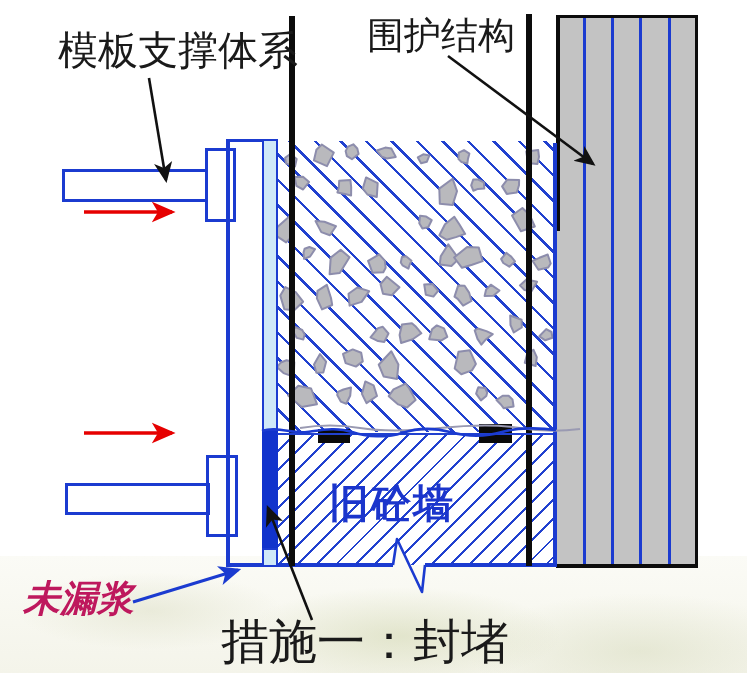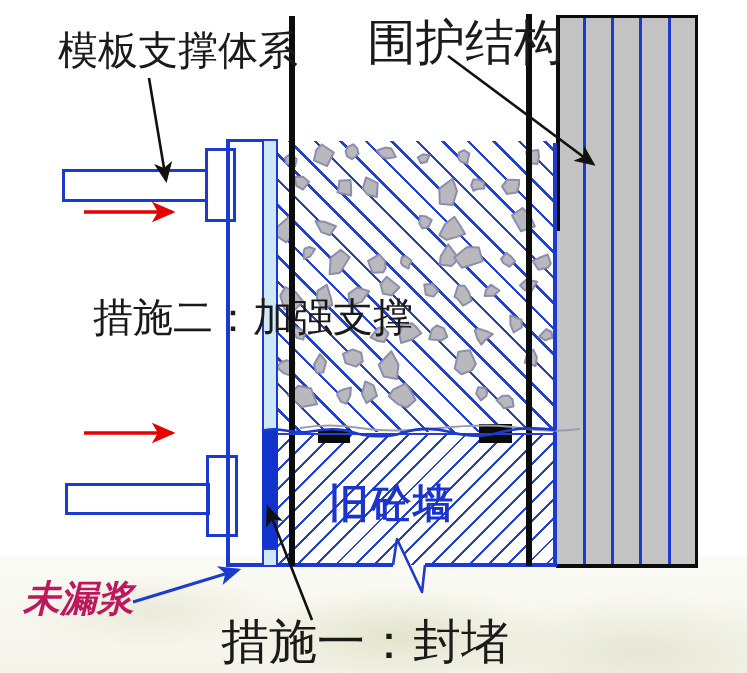--- a/index.html
+++ b/index.html
@@ -55,21 +55,21 @@
   #clamp-lower{left:206px;top:455px;width:32px;height:82px;}
   
   .seal{background:#0a0a0a;z-index:7;}
   #seal-1{left:318px;top:429px;width:32px;height:14px;}
   #seal-2{left:479px;top:424px;width:33px;height:19px;}
   
   #overlay-svg{left:0;top:0;width:747px;height:673px;z-index:8;pointer-events:none;}
   
   .lbl{position:absolute;white-space:nowrap;color:#1a1a1a;z-index:9;line-height:1.05;}
   #lbl-formwork{left:58px;top:30px;font-size:40px;}
-  #lbl-enclosure{left:367px;top:17px;font-size:49px;}
+  #lbl-enclosure{left:367px;top:17px;font-size:37px;}
   #lbl-pour{left:341px;top:81px;font-size:26px;letter-spacing:1px;}
   #lbl-measure2{left:93px;top:297px;font-size:40px;}
   #lbl-oldwall{left:329px;top:483px;font-size:40px;color:#1b35cc;font-weight:bold;letter-spacing:2px;text-align:center;}
   #lbl-noleak{left:23px;top:580px;font-size:37px;color:#be185d;font-weight:bold;font-style:italic;}
   #lbl-measure1{left:221px;top:617px;font-size:48px;}
 </style>
 </head>
 <body>
 
 <div id="canvas">
@@ -187,17 +187,16 @@
 
     <path d="M149,78 L166,180" stroke="#111111" stroke-width="2.6" fill="none" marker-end="url(#mk-black)"></path>
     <path d="M448,56 L593,164" stroke="#111111" stroke-width="2.6" fill="none" marker-end="url(#mk-black)"></path>
     <path d="M312,620 L268,508" stroke="#111111" stroke-width="2.6" fill="none" marker-end="url(#mk-black)"></path>
 
     <path d="M133,602 L238,570" stroke="#1b3bd0" stroke-width="3" fill="none" marker-end="url(#mk-blue)"></path>
   </svg>
 
   <div id="lbl-formwork" class="lbl">模板支撑体系</div>
   <div id="lbl-enclosure" class="lbl">围护结构</div>
-  <div id="lbl-measure2" class="lbl">措施二：加强支撑</div>
   <div id="lbl-oldwall" class="lbl">旧砼墙</div>
   <div id="lbl-noleak" class="lbl">未漏浆</div>
   <div id="lbl-measure1" class="lbl">措施一：封堵</div>
 </div>
 
 </body></html>

